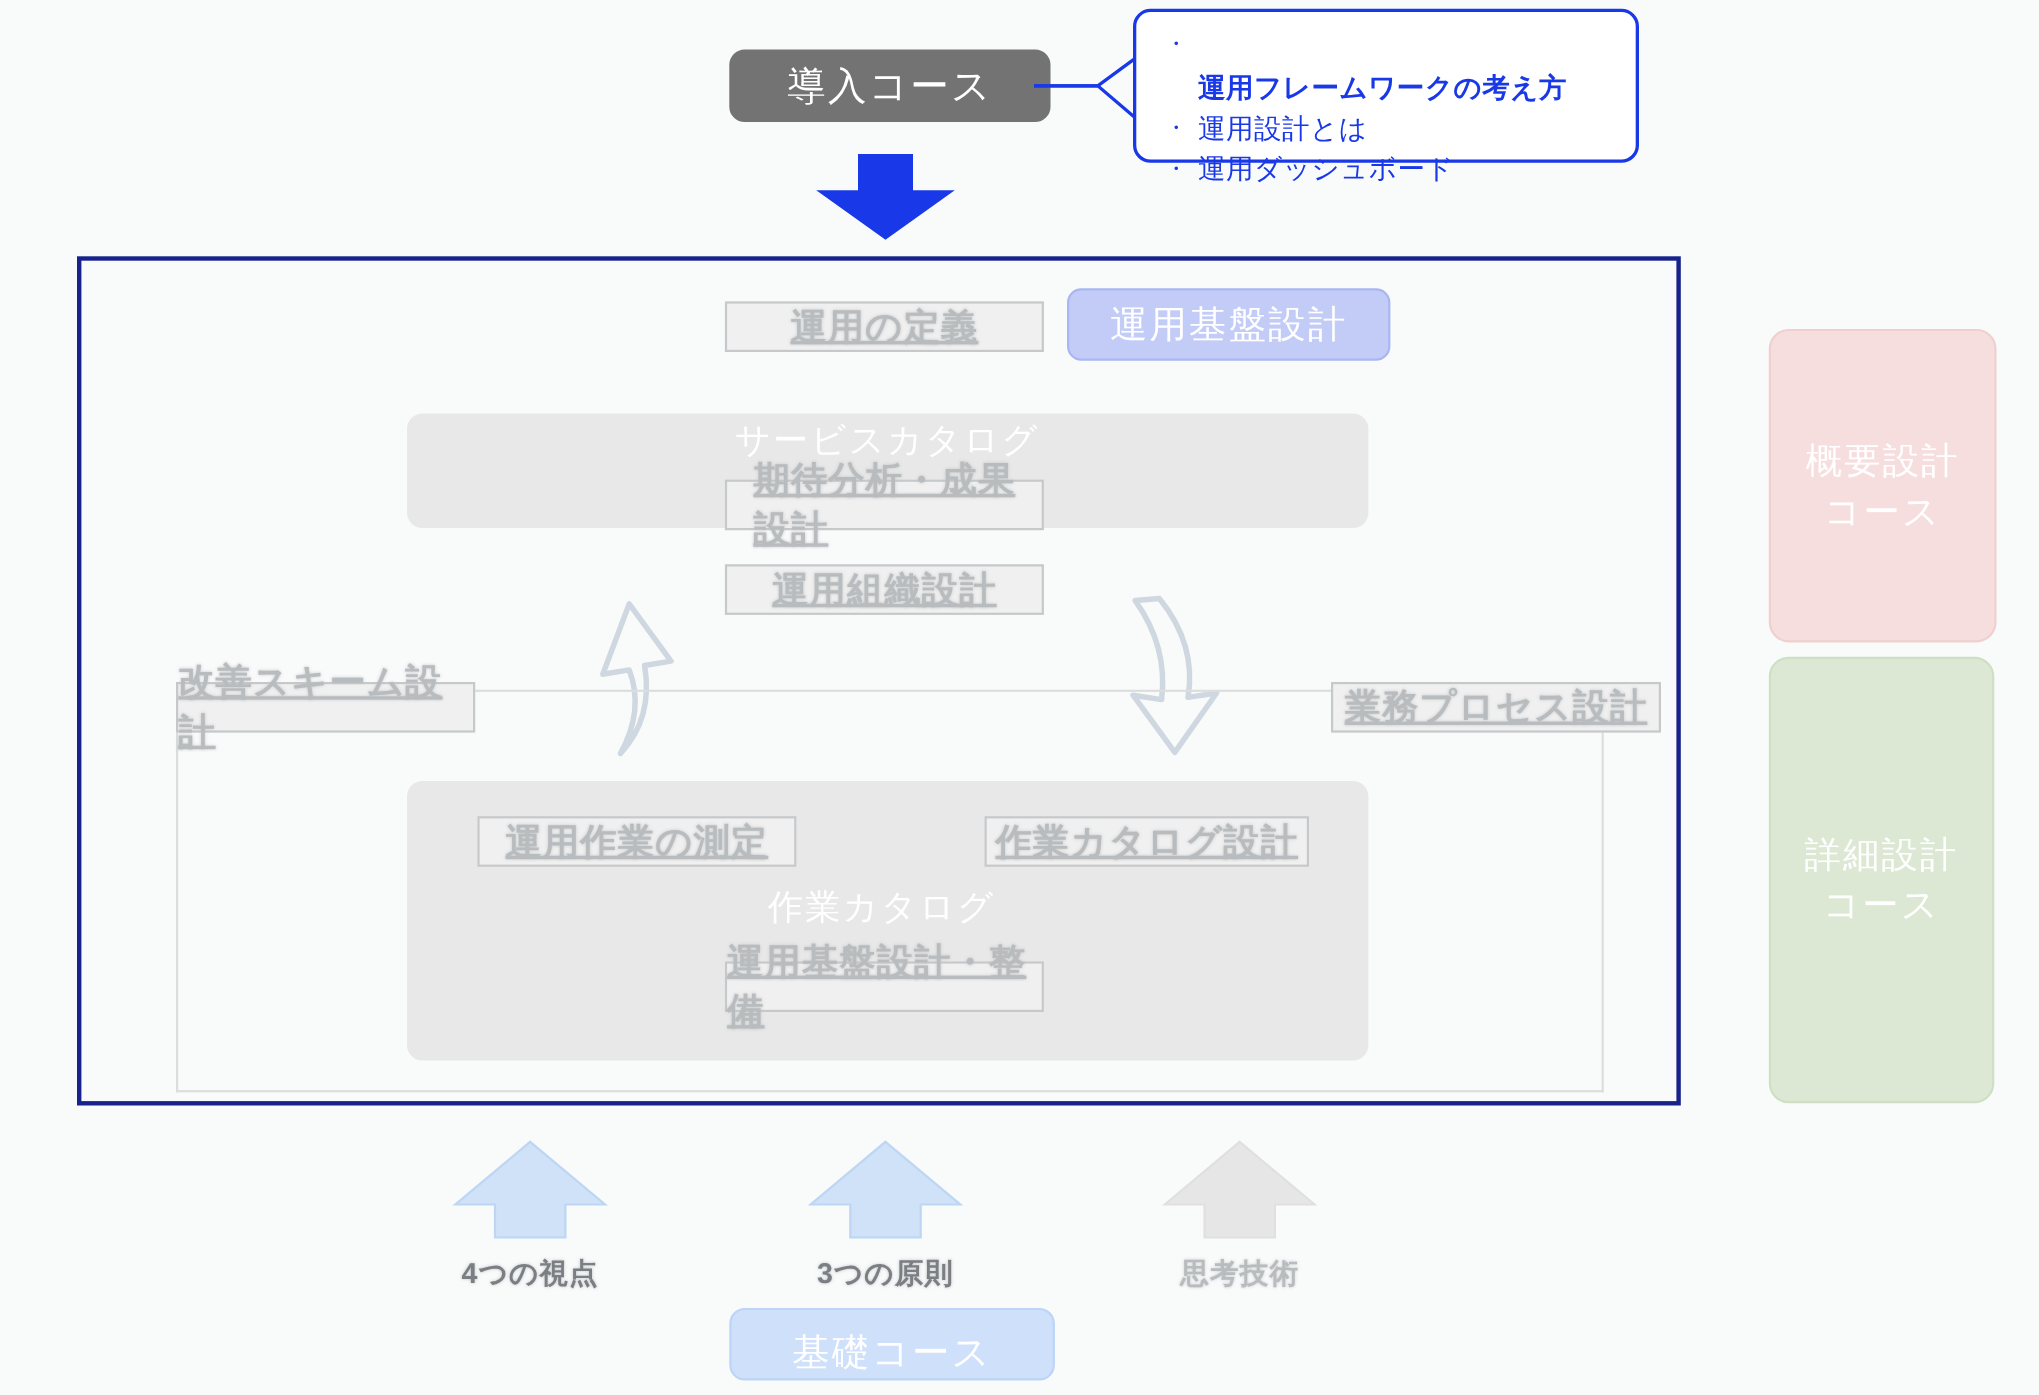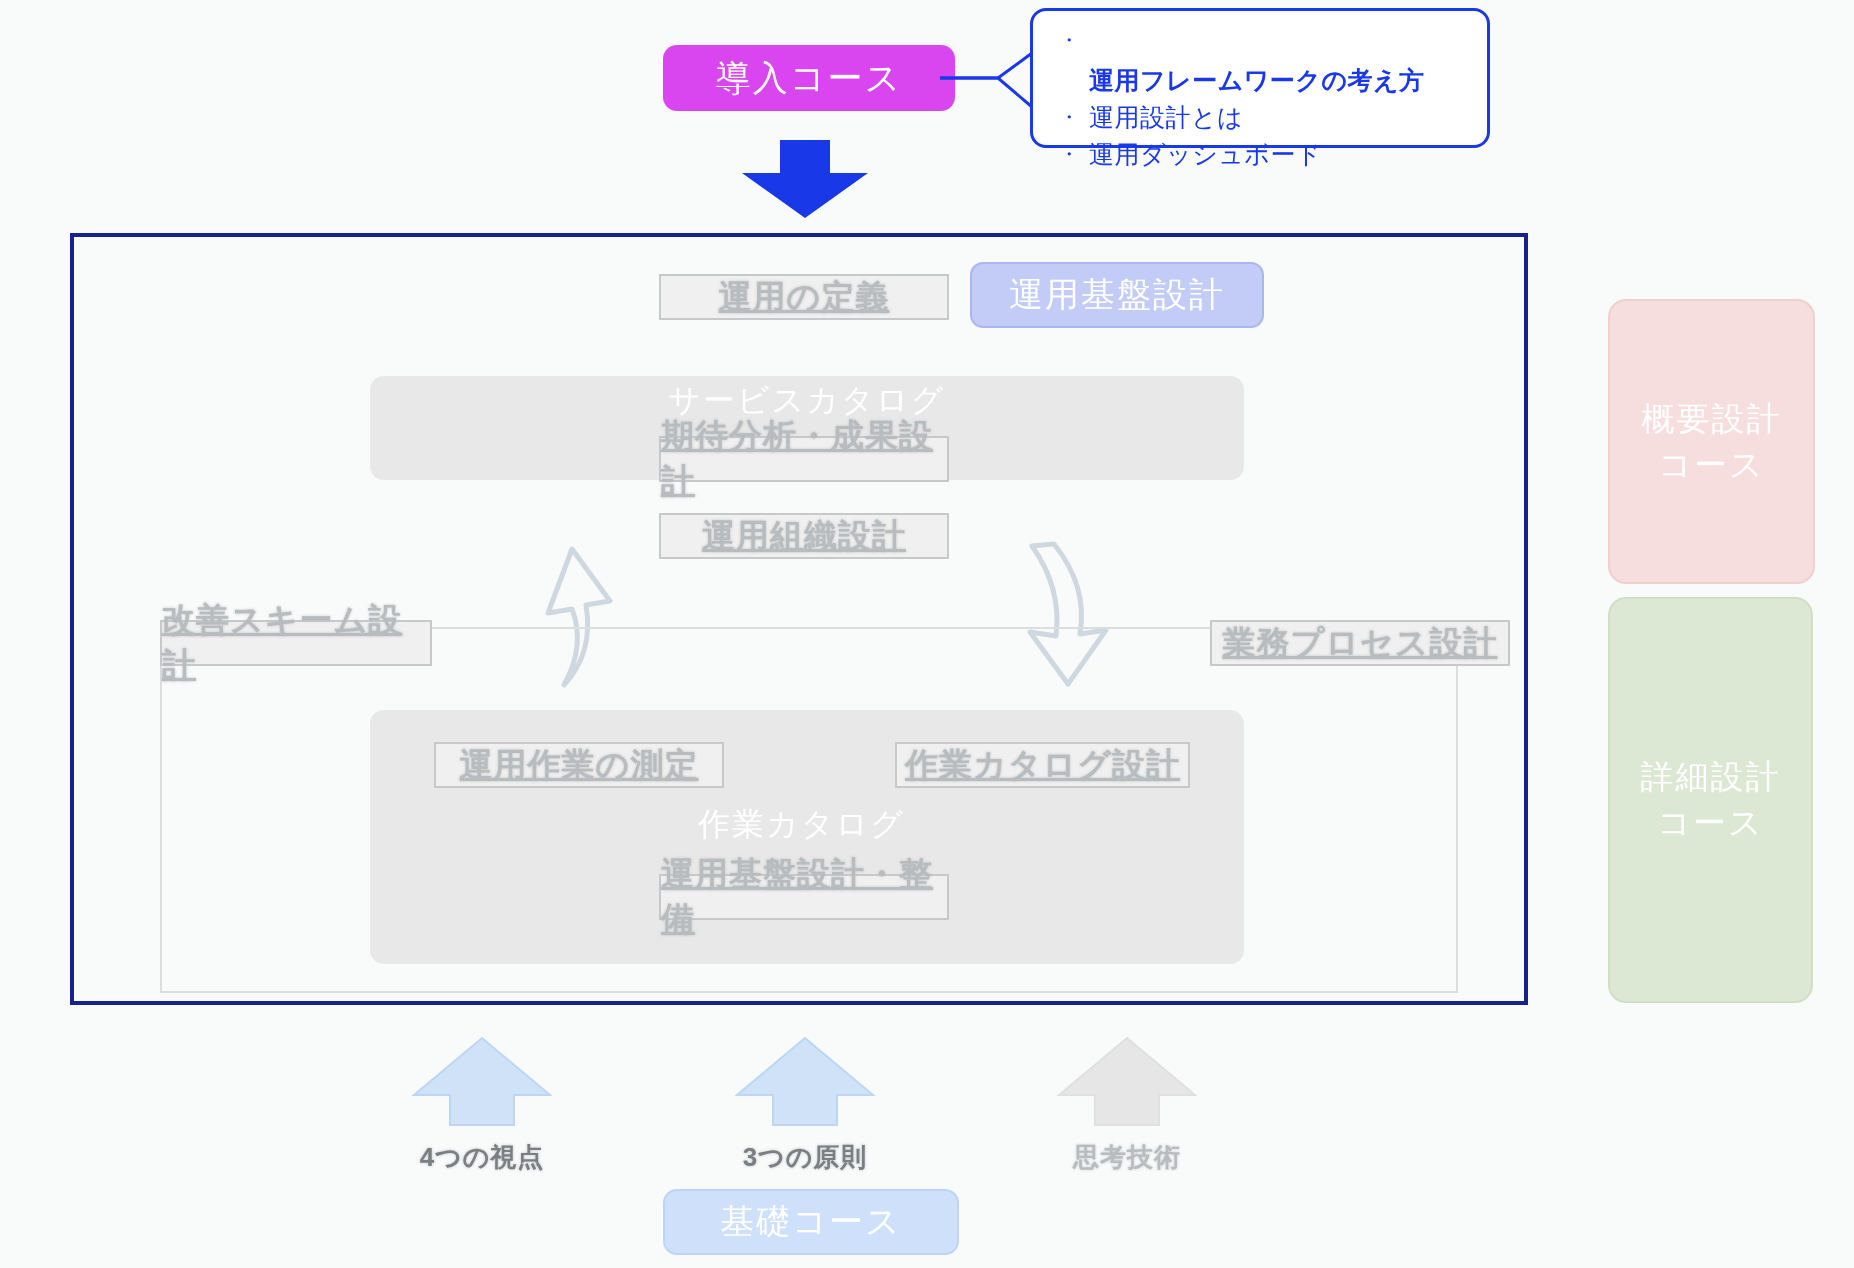--- a/index.html
+++ b/index.html
@@ -7,21 +7,21 @@
     width:1854px;height:1268px;
     background:#f9fbfb;
     font-family:"Liberation Sans","DejaVu Sans",sans-serif;
     overflow:hidden;
   }
   #stage{position:relative;width:1854px;height:1268px;}
 
   
   .intro-pill{
     position:absolute;left:663px;top:45px;width:292px;height:66px;
-    background:#d946ef;border-radius:14px;
+    background:#737373;border-radius:14px;
     display:flex;align-items:center;justify-content:center;
     color:#ffffff;font-size:35px;letter-spacing:2px;
   }
   
   .connector{position:absolute;left:940px;top:45px;width:120px;height:80px;}
 
   
   .callout{
     position:absolute;left:1030px;top:8px;width:460px;height:140px;
     background:#ffffff;border:3px solid #1938e8;border-radius:16px;
@@ -94,21 +94,21 @@
   .foot-label{
     position:absolute;font-weight:bold;font-size:26px;letter-spacing:1px;
     text-align:center;white-space:nowrap;
   }
   .foot-label.grey{color:#7b7f83;text-shadow:0 0 3px rgba(140,144,148,.55);}
   .foot-label.pale{color:#b9bcbe;text-shadow:0 0 3px rgba(190,193,195,.8);}
 
   .base-pill{
     position:absolute;left:663px;top:1189px;width:292px;height:62px;
     background:#cfe0fb;border:2px solid #bcd4f8;border-radius:14px;
-    display:flex;align-items:center;justify-content:center;
+    display:flex;align-items:flex-end;justify-content:center;
     color:#ffffff;font-size:34px;letter-spacing:2px;
   }
 </style>
 </head>
 <body>
 
 <div id="stage">
 
   <div class="intro-pill">
     <span>導入コース</span>
@@ -143,21 +143,21 @@
   <div class="entry-pill">
     <span>運用基盤設計</span>
   </div>
 
   <div class="gbox" style="left:659px;top:274px;width:290px;height:46px;">
     <span>運用の定義</span>
   </div>
 
   <div class="gpanel" style="left:370px;top:376px;width:874px;height:104px;"></div>
   <div class="gtitle" style="left:668px;top:379px;">サービスカタログ</div>
-  <div class="gbox" style="left:659px;top:436px;width:290px;height:46px;">
+  <div class="gbox" style="left:659px;top:436px;width:290px;height:46px;padding-left:24px;">
     <span>期待分析・成果設計</span>
   </div>
 
   <div class="gbox" style="left:659px;top:513px;width:290px;height:46px;">
     <span>運用組織設計</span>
   </div>
 
   <svg class="rot" style="left:498px;top:545px;width:140px;height:145px;" viewBox="0 0 140 145">
     <path d="M74 4 L112 56 L88 60 Q96 108 66 140 Q88 100 74 64 L50 68 Z" fill="none" stroke="#cfd8e0" stroke-width="5" stroke-linejoin="round"></path>
   </svg>

